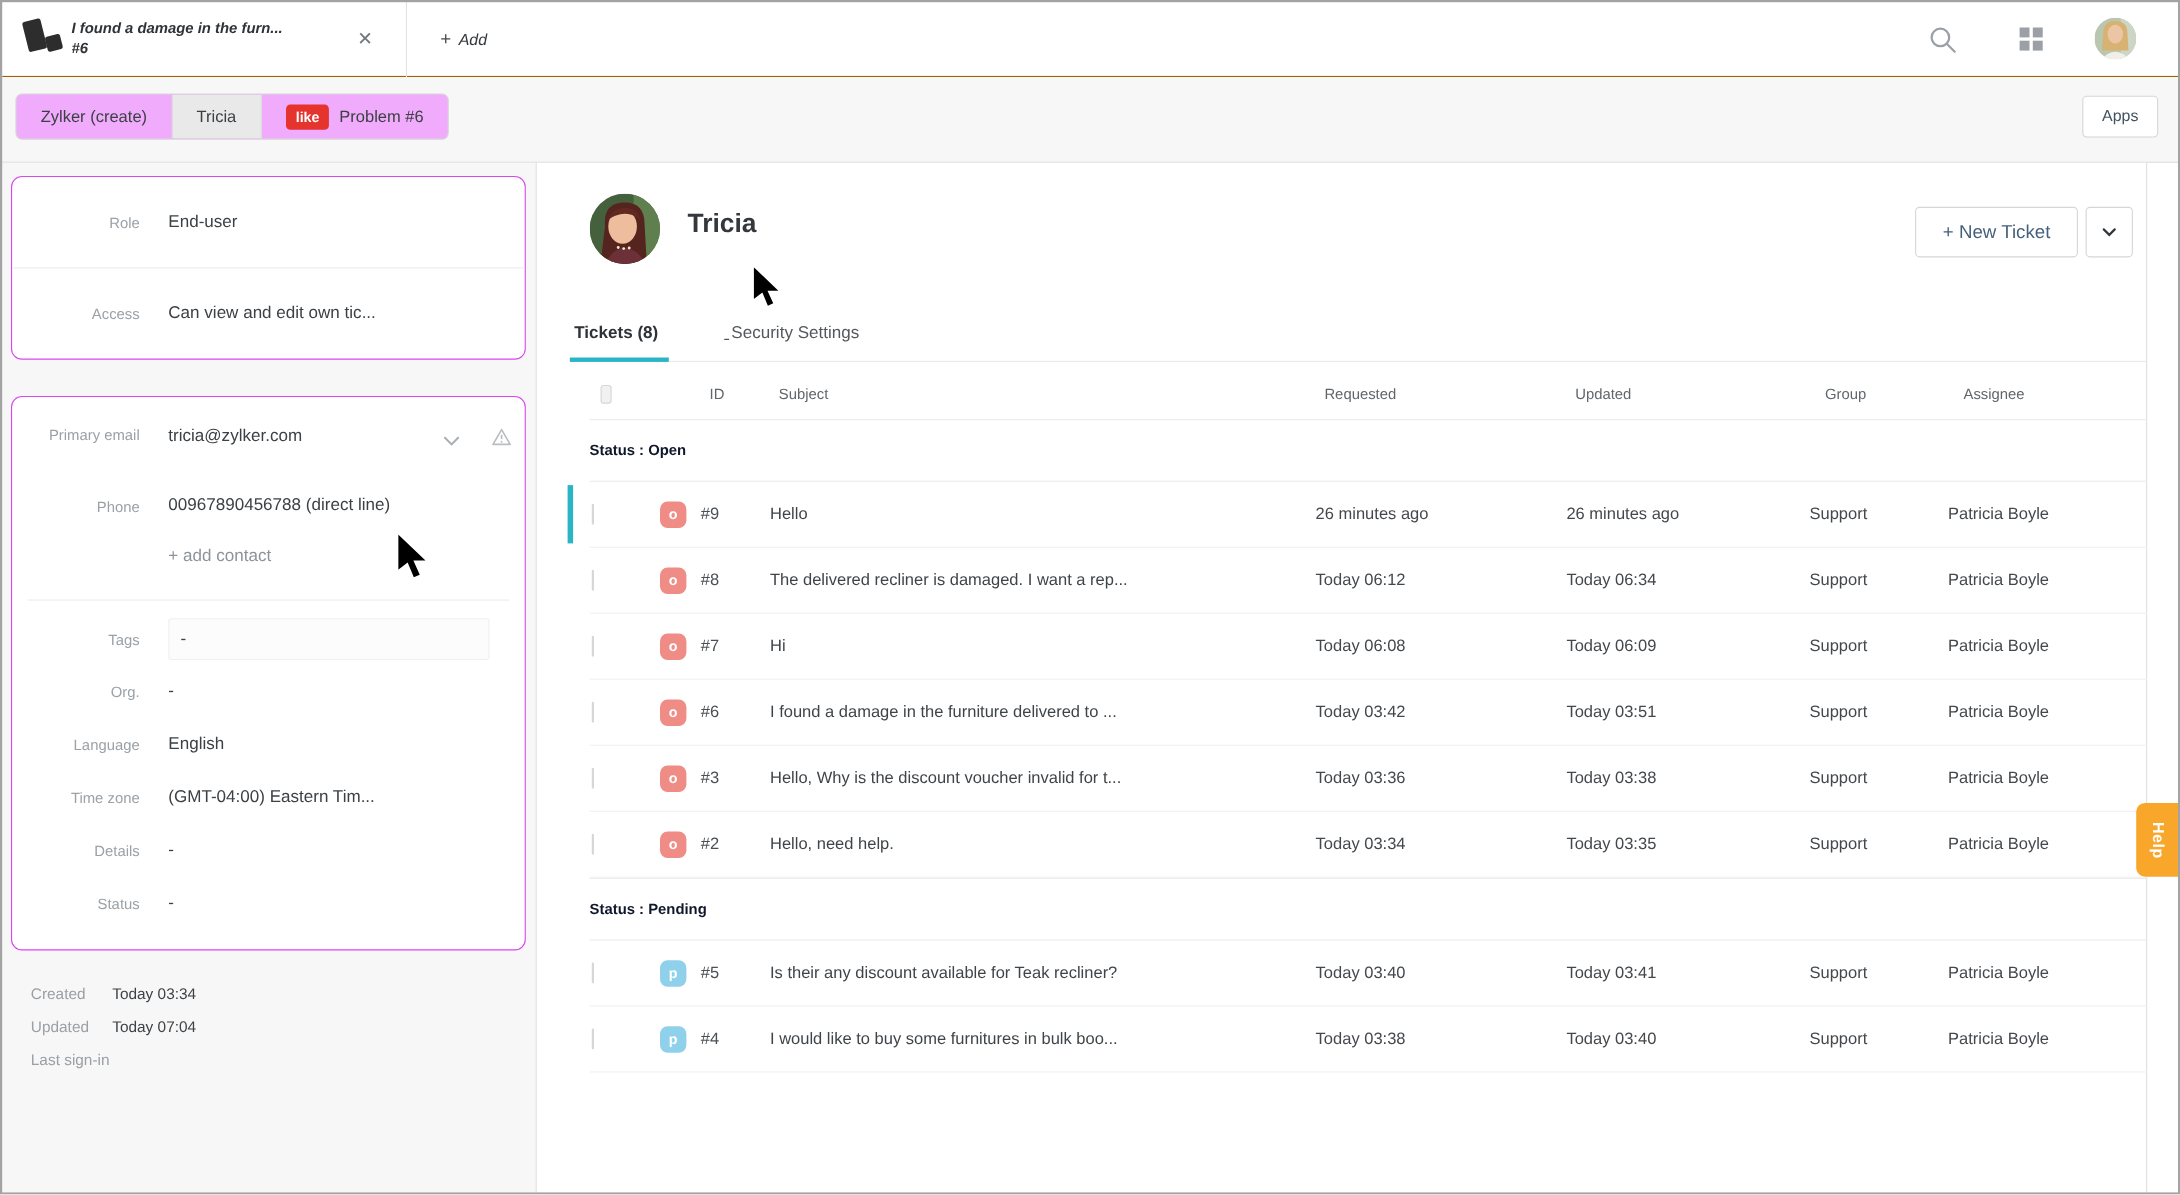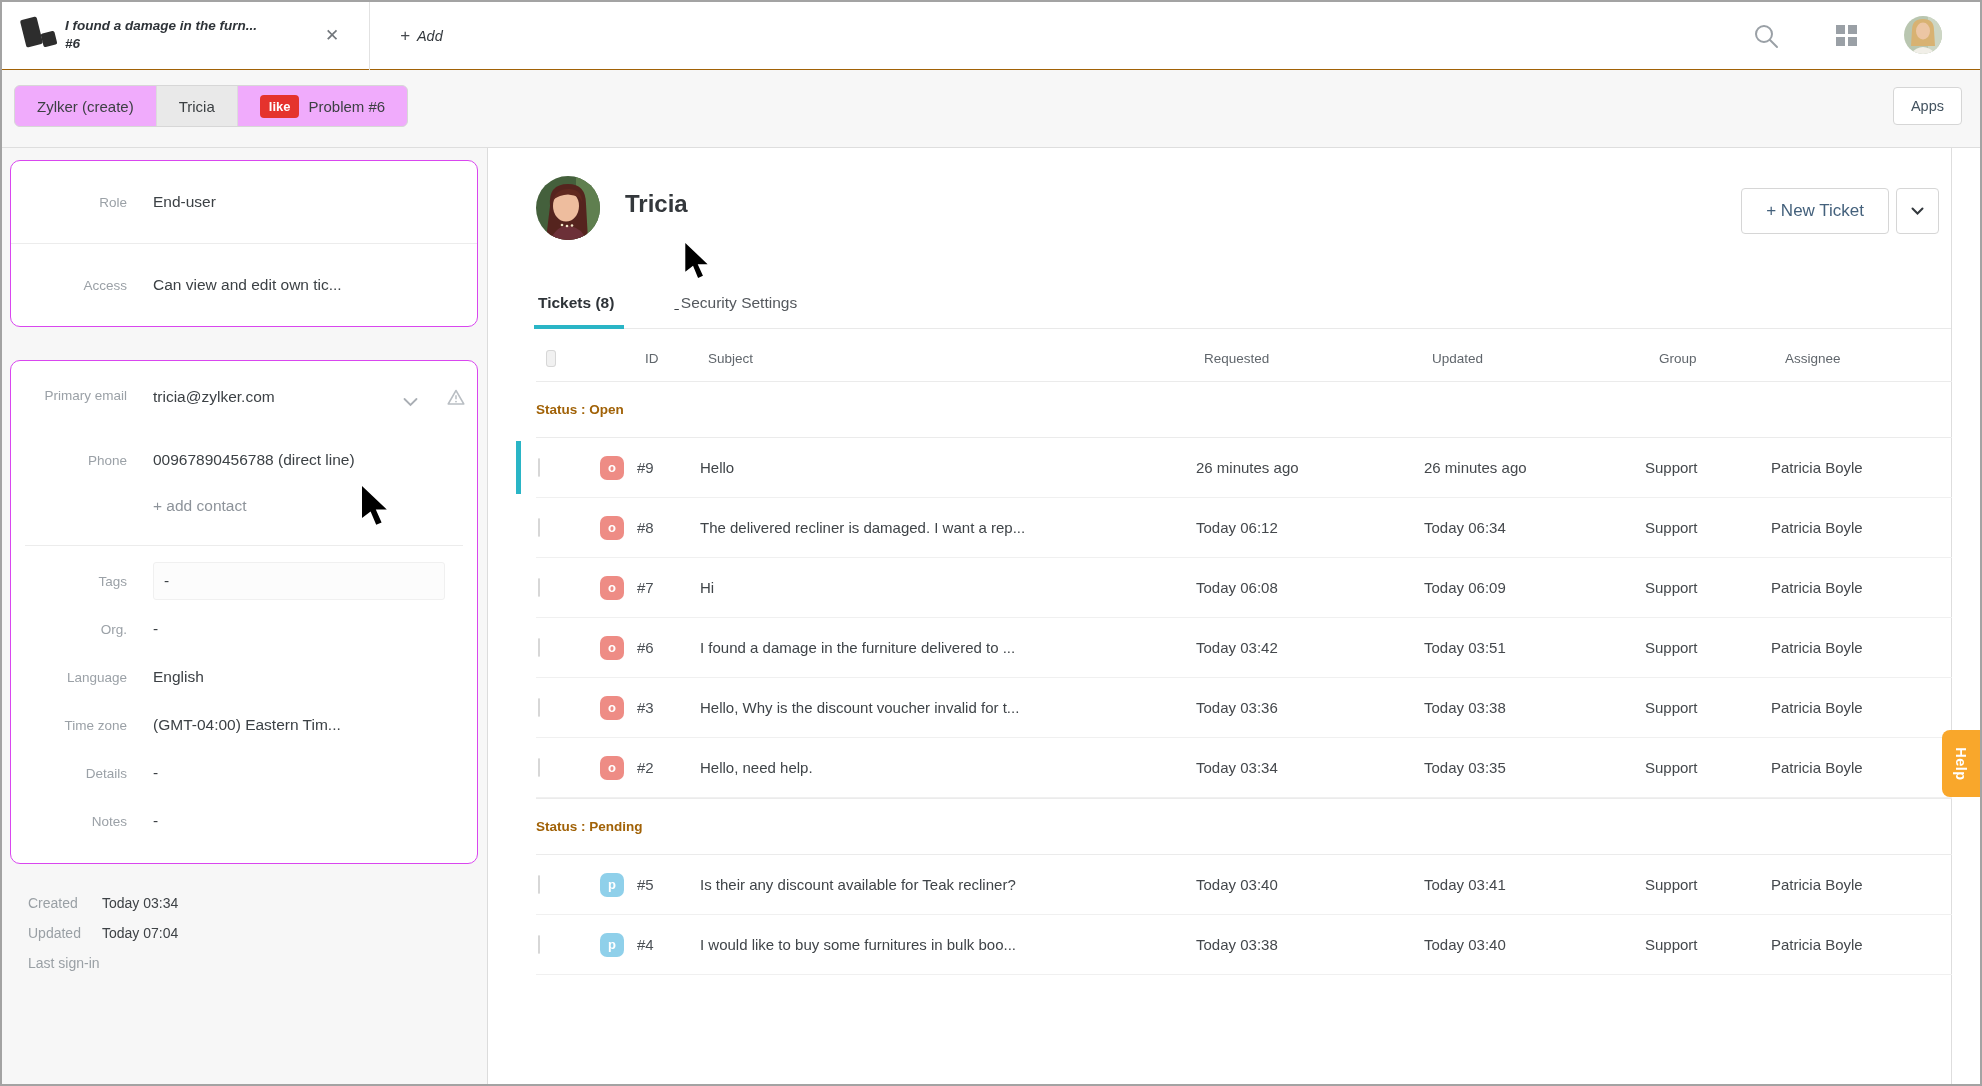--- a/index.html
+++ b/index.html
@@ -60,33 +60,33 @@
   .mlabel { width:74px; color:#9aa0a5; }
   .mvalue { color:#3e4246; }
 
   
   .main { position:absolute; left:488px; top:148px; width:1464px; bottom:2px; background:#fff; border-right:1px solid #dedede; }
   .profile { position:relative; height:96px; margin:28px 0 0 48px; }
   .avatar-main { position:absolute; left:0; top:0; width:64px; height:64px; border-radius:50%; overflow:hidden; }
   .cname { position:absolute; left:89px; top:14px; font-size:24px; font-weight:bold; color:#34383c; }
   .ntbtn { position:absolute; right:62px; top:12px; height:46px; padding:0 24px; background:#fff; border:1px solid #d6d6d6; border-radius:4px; font-size:17px; color:#44617c; line-height:44px; cursor:pointer; }
   .ntmore { position:absolute; right:12px; top:12px; width:43px; height:46px; background:#fff; border:1px solid #d6d6d6; border-radius:4px; text-align:center; line-height:44px; color:#33383d; font-size:13px; cursor:pointer; }
-  .tabs { margin-left:48px; border-bottom:1px solid #e9e9e9; padding-top:22px;text-decoration:underline; }
+  .tabs { margin-left:32px; border-bottom:1px solid #e9e9e9; padding-top:22px;text-decoration:underline; }
   .tab { display:inline-block; position:relative; padding:0 2px 16px 2px; margin-right:58px; font-size:15.5px; color:#54585d; cursor:pointer; }
   .tab.active { color:#2e3338; font-weight:bold; }
   .tab.active::after { content:""; position:absolute; left:-2px; right:-8px; bottom:-1px; height:4px; background:#2ab5c6; }
   .secttitle { margin:44px 0 0 48px; font-size:17px; font-weight:bold; color:#393e43; }
   .secttitle .chev { font-weight:normal; color:#8b9096; font-size:13px; margin-left:8px; cursor:pointer; }
   .table { margin-left:48px; width:1416px; margin-top:6px; font-size:15px; }
   .grid8 { display:grid; grid-template-columns:64px 37px 63px 496px 228px 221px 126px 1fr; align-items:center; }
   .thead { height:46px; color:#60666c; font-size:13.5px; }
   .thead span { padding-left:8px; }
   .thead .h-group, .thead .h-assignee { padding-left:14px; }
   .cb { width:18px; height:18px; margin-left:2px; border:1px solid #d7d7d7; border-radius:3px; background:#fbfbfb; cursor:pointer; }
-  .status-row { height:57px; display:flex; align-items:center; border-top:1px solid #ebebeb; border-bottom:1px solid #ebebeb; font-size:13.5px; font-weight:bold; color:#a16207; }
+  .status-row { height:57px; display:flex; align-items:center; border-top:1px solid #ebebeb; border-bottom:1px solid #ebebeb; font-size:13.5px; font-weight:bold; color:#0f172a; }
   .trow { position:relative; height:60px; border-bottom:1px solid #f0f0f0; cursor:pointer; }
   .trow.selected::before { content:""; position:absolute; left:-20px; top:3px; bottom:3px; width:5px; background:#2ab5c6; }
   .sicon { width:24px; height:24px; border-radius:7px; color:#fff; font-size:13px; font-weight:bold; text-align:center; line-height:24px; }
   .sicon.open { background:#ee8c85; }
   .sicon.pending { background:#8fd0ea; }
   .cid { color:#4b5055; }
   .csubj { color:#3f4448; white-space:nowrap; overflow:hidden; }
   .ccell { color:#44484c; }
 
   
@@ -199,21 +199,21 @@
       </div>
       <div class="frow">
         <span class="flabel">Time zone</span>
         <span class="fvalue">(GMT-04:00) Eastern Tim...</span>
       </div>
       <div class="frow">
         <span class="flabel">Details</span>
         <span class="fvalue">-</span>
       </div>
       <div class="frow">
-        <span class="flabel">Notes</span>
+        <span class="flabel">Status</span>
         <span class="fvalue">-</span>
       </div>
     </div>
   </div>
 
   <div class="meta">
     <div class="mrow">
         <span class="mlabel">Created</span>
         <span class="mvalue">Today 03:34</span>
       </div>

